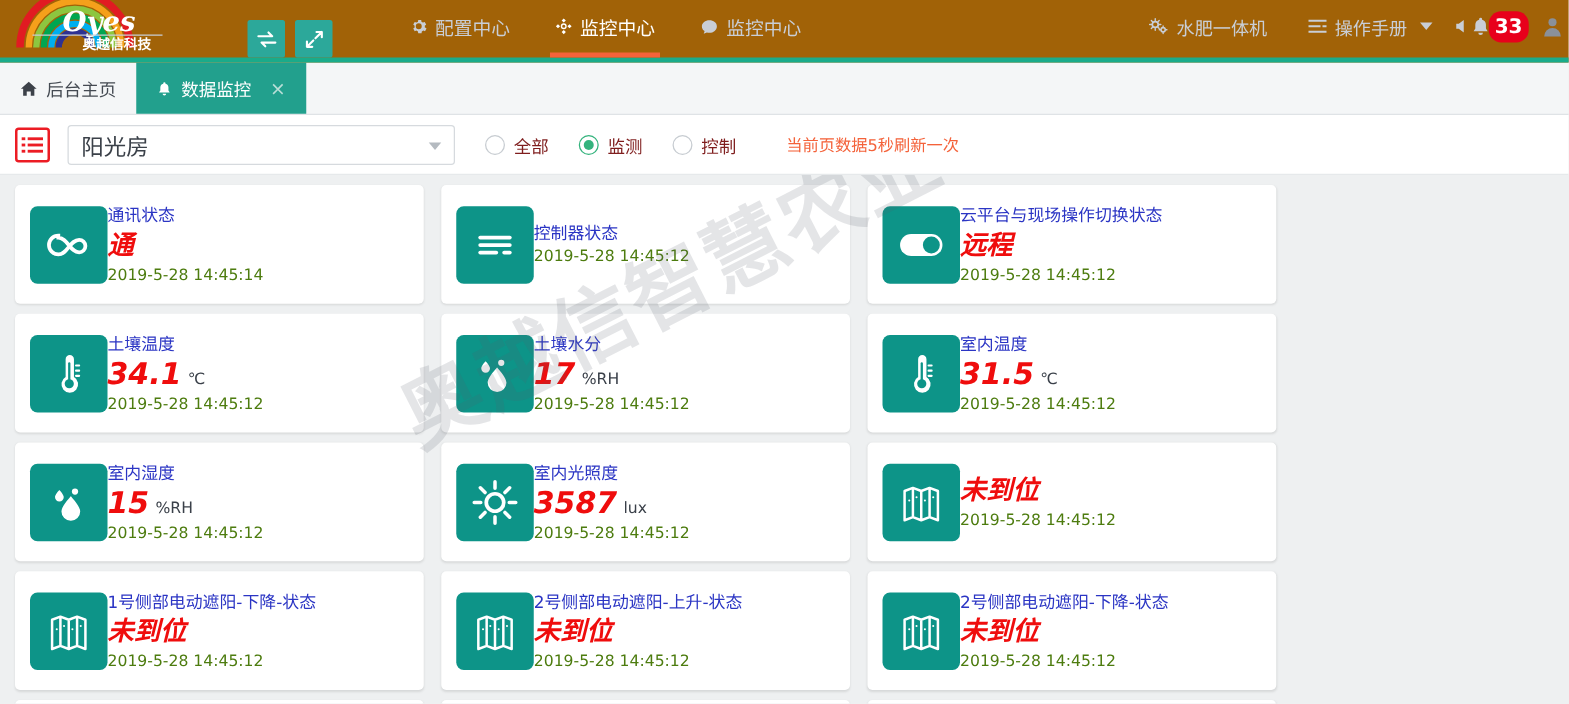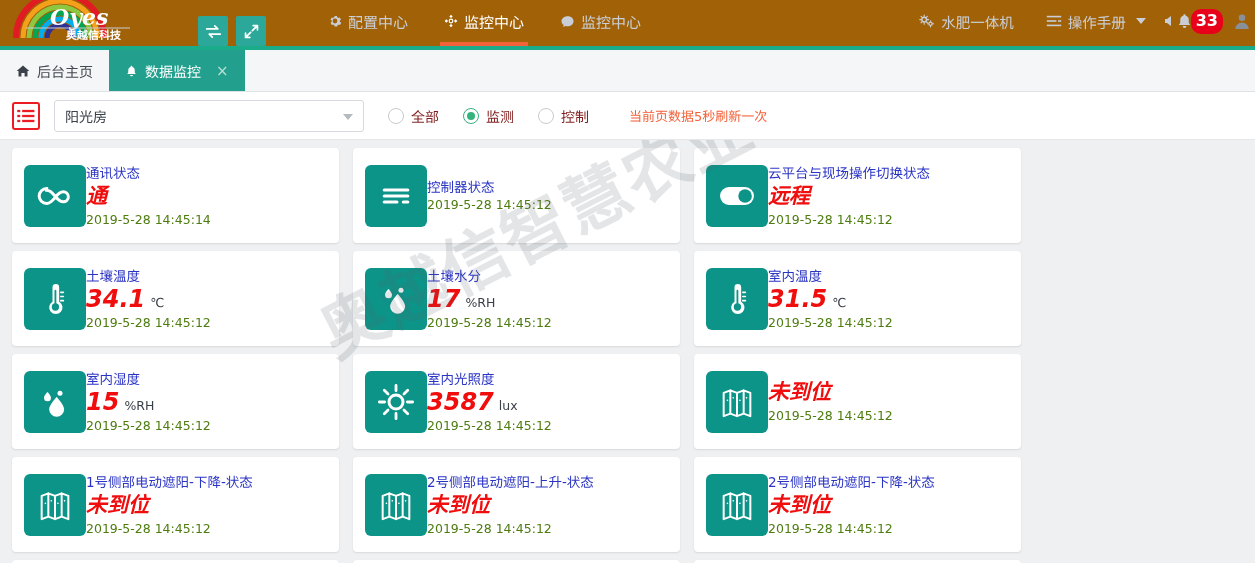--- a/index.html
+++ b/index.html
@@ -161,21 +161,21 @@
     position: relative;
     width: 310px;
     height: 32px;
     margin-left: 14px;
     border: 1px solid #d6dade;
     border-radius: 3px;
     background: #fff;
     display: flex;
     align-items: center;
     padding: 0 28px 0 10px;
-    font-size: 14px;
+    font-size: 18px;
     color: #3b4149;
     cursor: pointer;
     flex: 0 0 auto;
   }
   .select-caret {
     position: absolute;
     right: 10px; top: 50%;
     margin-top: -2px;
     width: 0; height: 0;
     border-left: 5px solid transparent;

